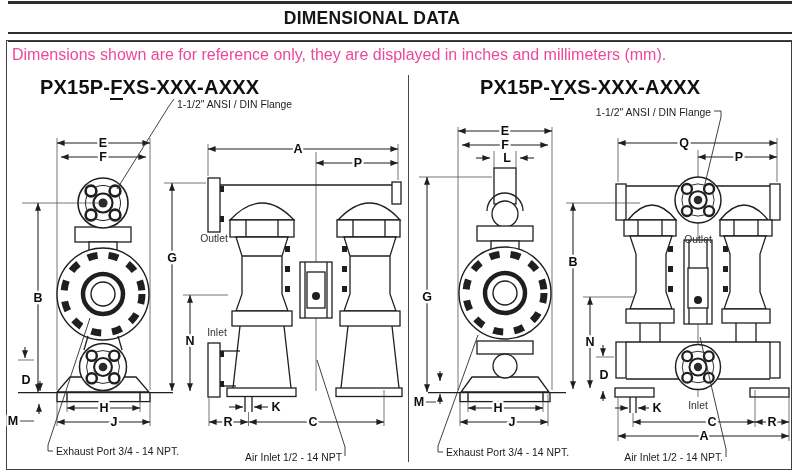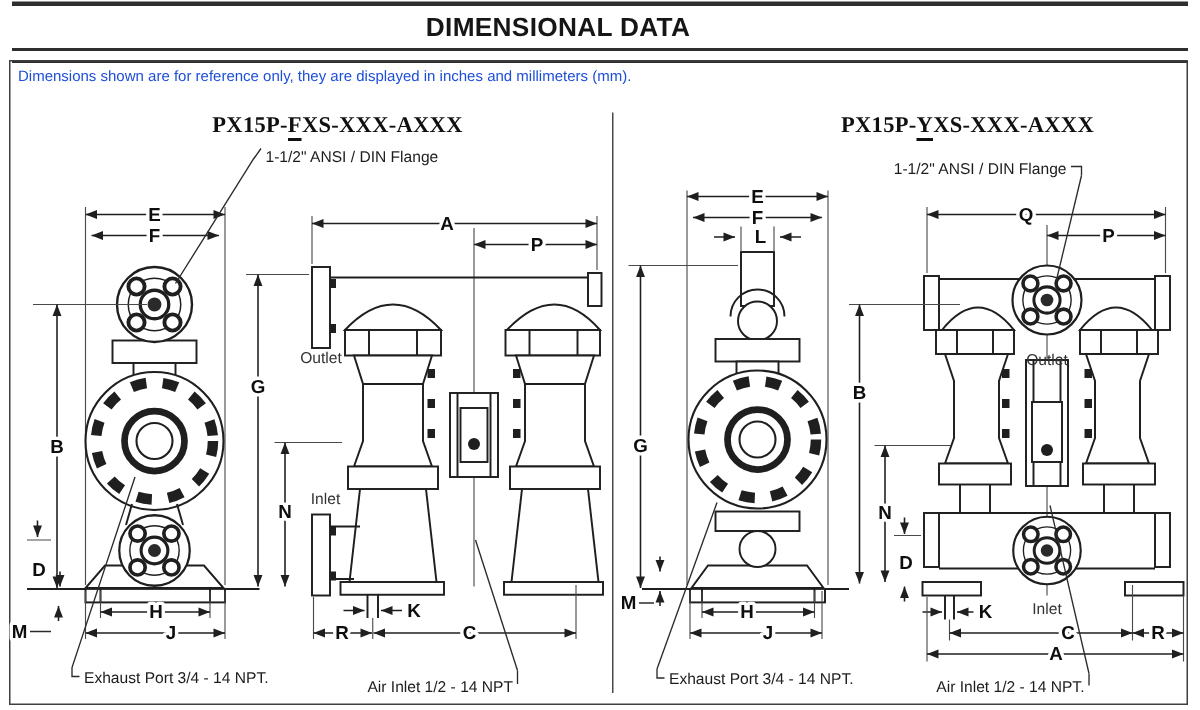--- a/index.html
+++ b/index.html
@@ -8,24 +8,24 @@
   .abs{position:absolute;}
   
   .rule-top{top:1px;left:8px;width:784px;height:2.5px;background:#2e2e2e;}
   .page-title{top:8px;left:0;width:744px;text-align:center;
               font-size:17.5px;font-weight:bold;letter-spacing:.2px;color:#161616;}
   .rule-double{top:32px;left:8px;width:784px;height:6px;
                border-top:2px solid #2e2e2e;border-bottom:2px solid #2e2e2e;}
   
   .content-box{left:6px;top:40px;width:786px;height:430px;
                border:1.6px solid #3f3f3f;box-sizing:border-box;}
-  .note{top:46px;left:12px;width:770px;font-size:10px;color:#1d4ed8;}
+  .note{top:46px;left:12px;width:770px;font-size:16px;color:#ec4899;}
   .half-divider{left:407.5px;top:75px;width:1.6px;height:387px;background:#4a4a4a;}
-  .model{top:76px;font-size:15px;font-weight:bold;color:#101010;text-align:center;
-         letter-spacing:.2px;font-family:Liberation Serif, serif;}
+  .model{top:76px;font-size:20px;font-weight:bold;color:#101010;
+         letter-spacing:.2px;}
   .model-left{left:40px;width:370px;}
   .model-right{left:480px;width:330px;}
   .uv{border-bottom:2px solid #101010;}
   
   svg{position:absolute;}
   .d{stroke:#1f1f1f;stroke-width:1.05;fill:none;}
   .e{stroke:#4a4a4a;stroke-width:.75;fill:none;}
   .ld{stroke:#2b2b2b;stroke-width:.9;fill:none;}
   .s{stroke:#1f1f1f;stroke-width:1.3;fill:none;}
   .sw{stroke:#1f1f1f;stroke-width:1.3;fill:#fff;}

